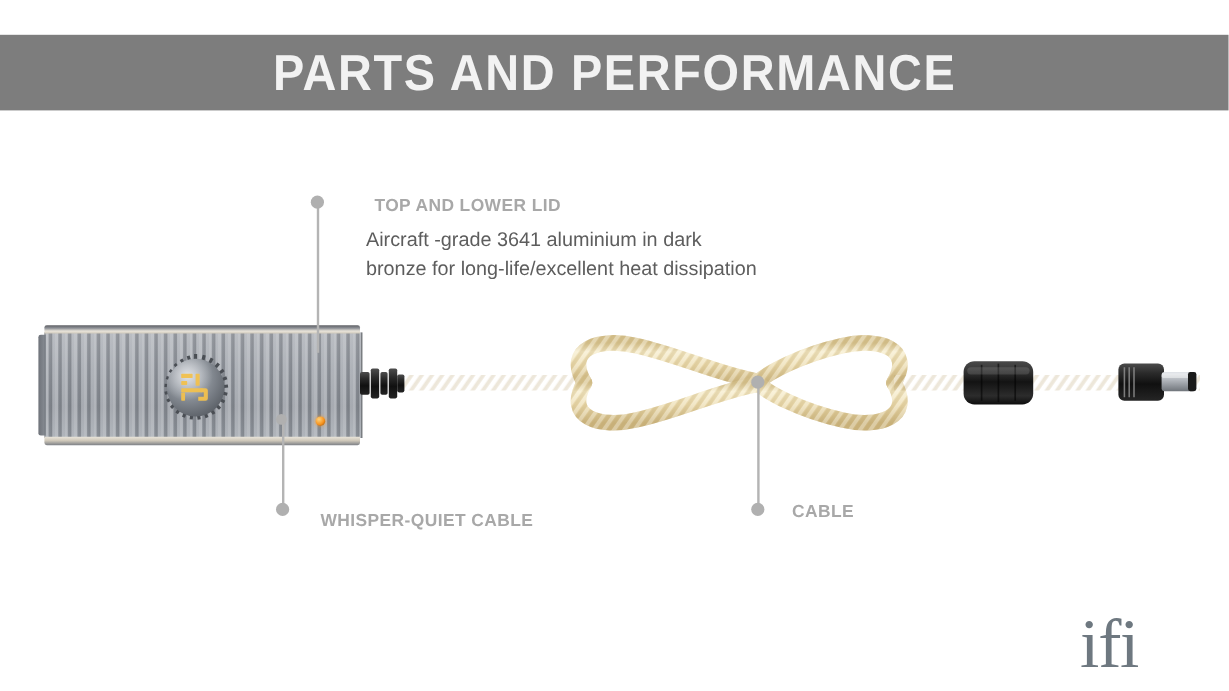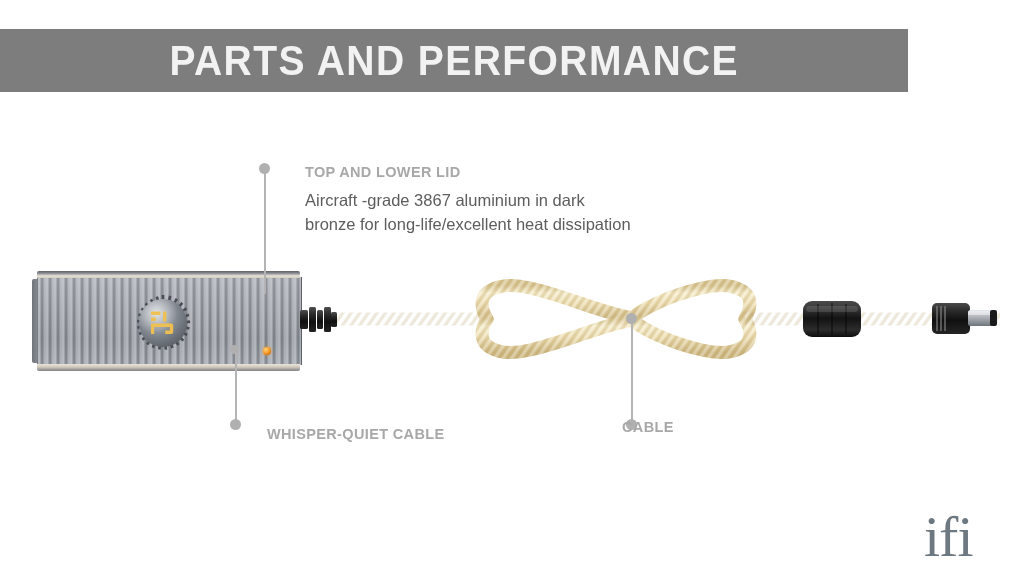--- a/index.html
+++ b/index.html
@@ -16,21 +16,21 @@
     height: 576px;
     background: #ffffff;
     overflow: hidden;
   }
 
   
   #header-bar {
     position: absolute;
     left: 0;
     top: 29px;
-    width: 908px;
+    width: 1024px;
     height: 63px;
     background: #7d7d7d;
     display: flex;
     align-items: center;
     justify-content: center;
   }
   #header-title {
     color: #f2f2f2;
     font-family: "Liberation Sans Narrow", "Liberation Sans", sans-serif;
     font-size: 42px;
@@ -53,27 +53,27 @@
   }
   .callout-body {
     position: absolute;
     color: #5d5d5d;
     font-size: 16.5px;
     font-weight: normal;
     line-height: 1.48;
     white-space: pre-line;
   }
 
-  #lid-heading   { left: 305px; top: 164px; }
+  #lid-heading   { left: 312px; top: 164px; }
   #lid-body      { left: 305px; top: 188px; }
 
   #noise-heading1 { left: 267px; top: 426px; }
   #noise-heading2 { left: 267px; top: 455px; }
 
-  #cable-heading { left: 622px; top: 419px; }
+  #cable-heading { left: 660px; top: 419px; }
   #cable-body    { left: 648px; top: 443px; }
 
   
   .leader-line {
     position: absolute;
     width: 2px;
     background: #b4b4b4;
   }
   .leader-dot {
     position: absolute;
@@ -171,21 +171,21 @@
     left: 0;
     top: 0;
     width: 1024px;
     height: 576px;
     pointer-events: none;
   }
 
   
   #brand-logo {
     position: absolute;
-    left: 924px;
+    left: 900px;
     top: 508px;
     color: #6e7880;
     font-family: "Liberation Serif", serif;
     font-size: 58px;
     line-height: 1;
     letter-spacing: -1px;
   }
 </style>
 </head>
 <body>
@@ -356,21 +356,21 @@
 
   <div class="leader-line" id="leader-noise-line"></div>
   <div class="leader-dot" id="leader-noise-dot-top"></div>
   <div class="leader-dot" id="leader-noise-dot"></div>
 
   <div class="leader-line" id="leader-cable-line"></div>
   <div class="leader-dot" id="leader-cable-dot-top"></div>
   <div class="leader-dot" id="leader-cable-dot"></div>
 
   <div class="callout-heading" id="lid-heading">TOP AND LOWER LID</div>
-  <div class="callout-body" id="lid-body">Aircraft -grade 3867 aluminium in dark
+  <div class="callout-body" id="lid-body">Aircraft -grade 3641 aluminium in dark
 bronze for long-life/excellent heat dissipation</div>
 
   <div class="callout-heading" id="noise-heading1">WHISPER-QUIET CABLE</div>
 
   <div class="callout-heading" id="cable-heading">CABLE</div>
 
   <div id="brand-logo">ifi</div>
 
 </div>
 

